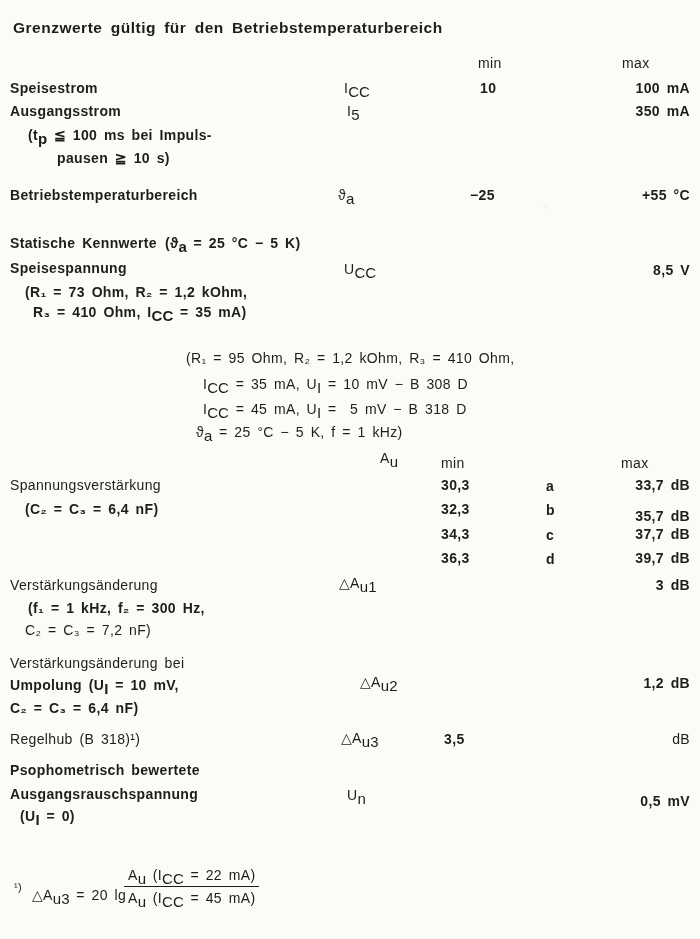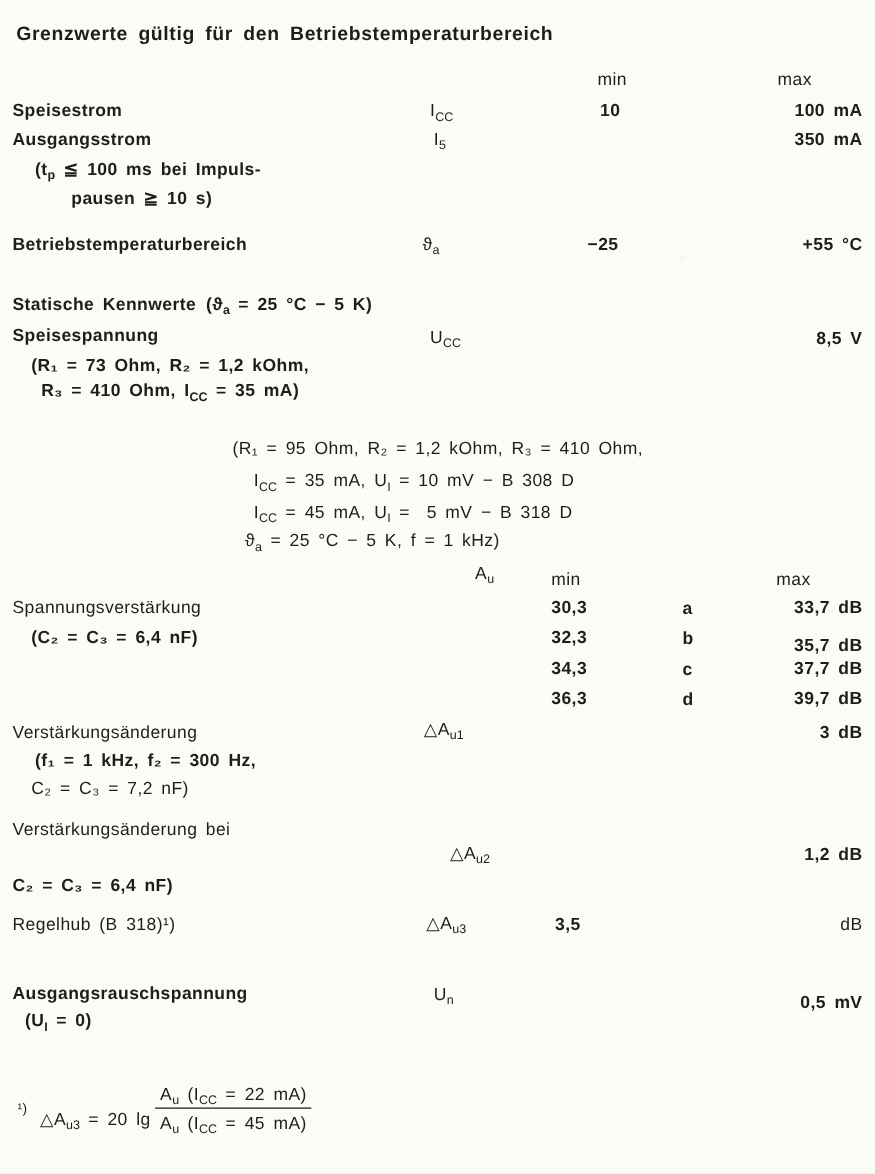--- a/index.html
+++ b/index.html
@@ -19,21 +19,21 @@
     position:absolute;
     white-space:nowrap;
     font-size:14px;
     line-height:1.15;
     letter-spacing:0.35px;
     word-spacing:2.5px;
   }
   .b { font-weight:700; }
   .r { right:10px; text-align:left; }
   .title { font-size:15.5px; letter-spacing:0.5px; word-spacing:3.5px; }
-  sub { font-size:10px; vertical-align:-3.5px; letter-spacing:0; line-height:0; }
+  sub { font-size:15px; vertical-align:-3.5px; letter-spacing:0; line-height:0; }
   .gap8 { display:inline-block; width:8px; }
   .fn-marker { font-size:11px; }
   .frac { text-align:center; }
   .frac .num { display:block; padding:0 4px 3px 4px; border-bottom:1.8px solid #1d1d1b; }
   .frac .den { display:block; padding:3px 4px 0 4px; }
 </style>
 </head>
 <body>
 
 <div class="page">
@@ -96,29 +96,31 @@
   <div class="t b" style="left:546px;top:551px">d</div>
   <div class="t b r" style="top:550px">39,7 dB</div>
 
   <div class="t" style="left:10px;top:577px">Verstärkungsänderung</div>
   <div class="t" style="left:339px;top:575px">△A<sub>u1</sub></div>
   <div class="t b r" style="top:577px">3 dB</div>
   <div class="t b" style="left:28px;top:600px">(f₁ = 1 kHz, f₂ = 300 Hz,</div>
   <div class="t" style="left:25px;top:622px">C₂ = C₃ = 7,2 nF)</div>
 
   <div class="t" style="left:10px;top:655px">Verstärkungsänderung bei</div>
+  <div class="t b" style="left:10px;top:677px">Umpolung (U<sub>I</sub> = 10 mV,</div>
   <div class="t" style="left:360px;top:674px">△A<sub>u2</sub></div>
   <div class="t b r" style="top:675px">1,2 dB</div>
   <div class="t b" style="left:10px;top:700px">C₂ = C₃ = 6,4 nF)</div>
 
   <div class="t" style="left:10px;top:731px">Regelhub (B 318)¹)</div>
   <div class="t" style="left:341px;top:730px">△A<sub>u3</sub></div>
   <div class="t b" style="left:444px;top:731px">3,5</div>
   <div class="t r" style="top:731px">dB</div>
 
+  <div class="t b" style="left:10px;top:762px">Psophometrisch bewertete</div>
   <div class="t b" style="left:10px;top:786px">Ausgangsrauschspannung</div>
   <div class="t" style="left:347px;top:787px">U<sub>n</sub></div>
   <div class="t b r" style="top:793px">0,5 mV</div>
   <div class="t b" style="left:20px;top:808px">(U<sub>I</sub> = 0)</div>
 
   <div class="t fn-marker" style="left:14px;top:881px">¹)</div>
   <div class="t" style="left:32px;top:887px">△A<sub>u3</sub> = 20 lg</div>
   <div class="t frac" style="left:124px;top:867px">
     <span class="num">A<sub>u</sub> (I<sub>CC</sub> = 22 mA)</span>
     <span class="den">A<sub>u</sub> (I<sub>CC</sub> = 45 mA)</span>

